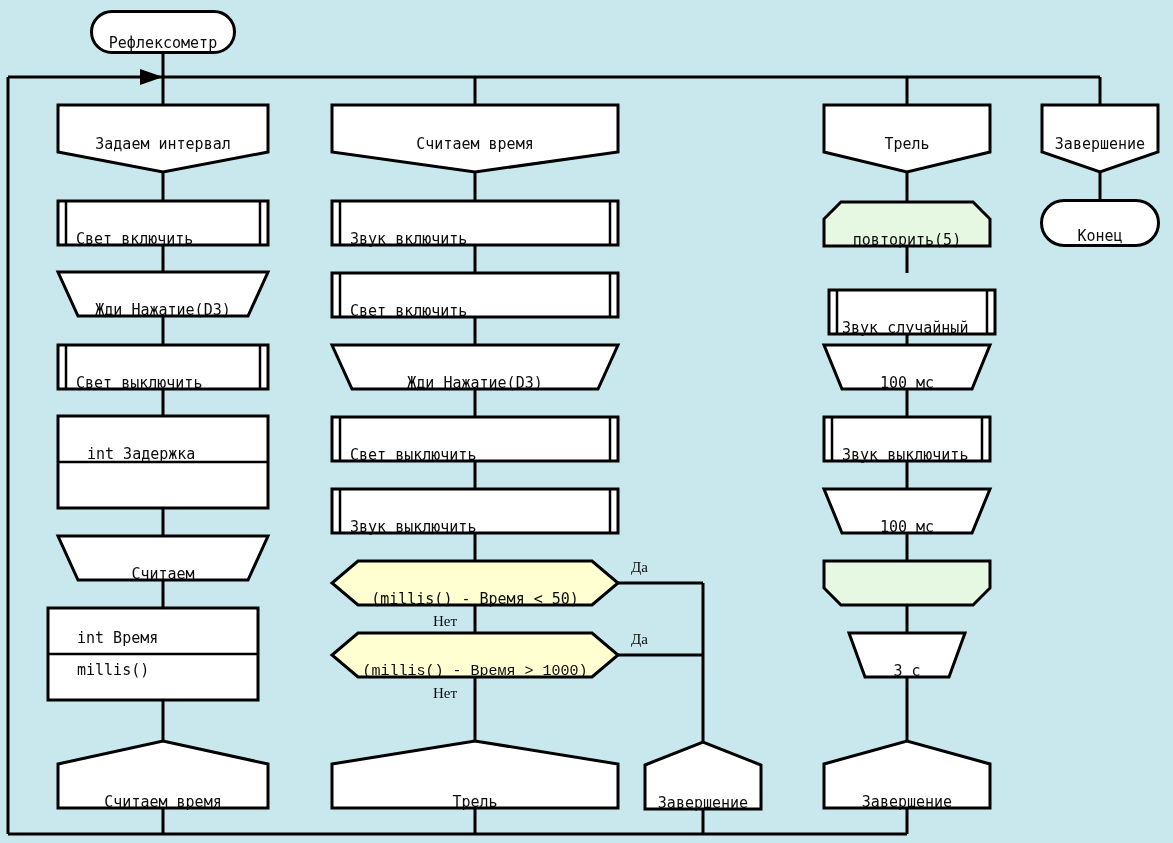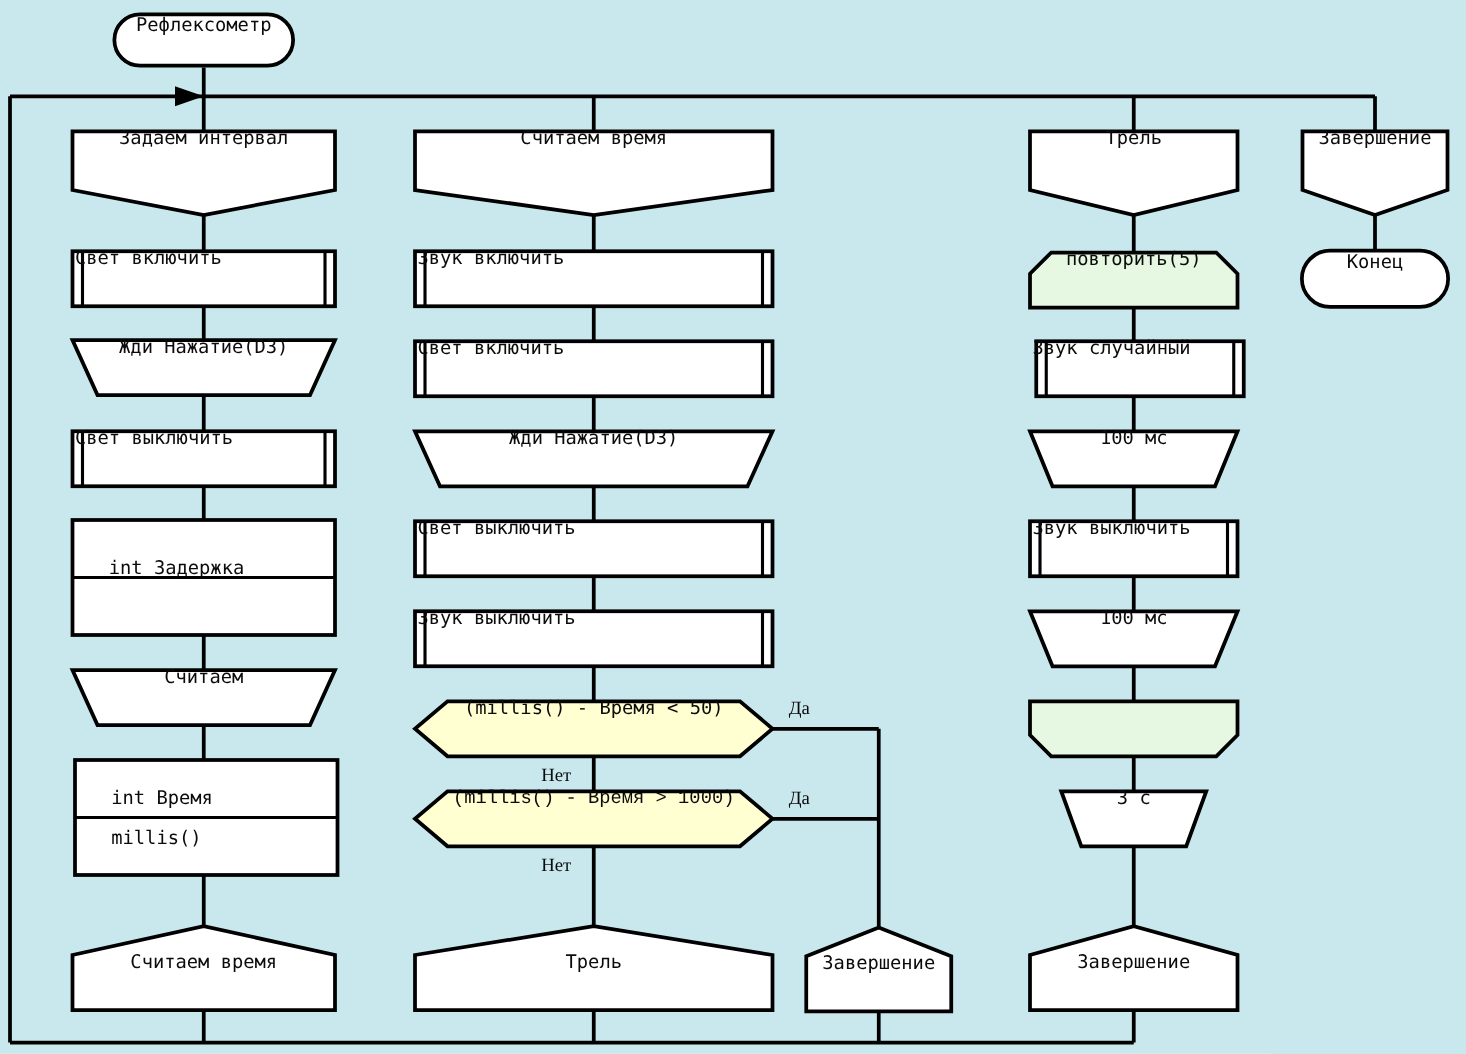--- a/index.html
+++ b/index.html
@@ -7,28 +7,28 @@
     --loop-fill:#e6f7e2; --stroke:#000000; --text:#0b0b0b;
   }
   html,body{margin:0;padding:0;background:#e8e8e8;}
   .canvas{
     position:relative;width:1173px;height:843px;background:var(--background);
     font-family:"DejaVu Sans Mono",monospace;overflow:hidden;
   }
   .wires{position:absolute;left:0;top:0;z-index:0;}
   .wire{stroke:var(--stroke);stroke-width:3;}
   .arrow{fill:var(--stroke);}
-  .node{position:absolute;display:flex;align-items:flex-start;justify-content:center;z-index:1;box-sizing:border-box;}
+  .node{position:absolute;display:flex;align-items:flex-end;justify-content:center;z-index:1;box-sizing:border-box;}
   .node>svg{position:absolute;left:0;top:0;width:100%;height:100%;overflow:visible;}
   .shape{fill:var(--node-fill);stroke:var(--stroke);stroke-width:3;stroke-linejoin:miter;}
   .shape.yellow{fill:var(--decision-fill);}
   .shape.green{fill:var(--loop-fill);}
   .innerline{stroke:var(--stroke);stroke-width:2.5;}
   .lbl{position:relative;z-index:2;font-size:15px;color:var(--text);white-space:pre;line-height:1;}
-  .align-left{justify-content:flex-start;padding-left:4px;}
+  .align-left{justify-content:flex-start;padding-left:20px;}
   .banner-h{padding-bottom:22px;}
   .banner-f{padding-top:24px;}
   .pill{background:var(--node-fill);border:3px solid var(--stroke);border-radius:24px;}
   .var-box{flex-direction:column;align-items:stretch;justify-content:flex-start;padding:16px;}
   .var-row{height:48px;display:flex;align-items:center;padding-left:15px;box-sizing:border-box;}
   .branch-lbl{position:absolute;z-index:2;font-size:15px;color:var(--text);white-space:pre;font-family:Liberation Serif, serif;}
 </style>
 </head>
 <body>
 
@@ -129,21 +129,21 @@
       </div>
   </div>
 
   <div class="node" style="left:56px;top:534px;width:214px;height:48px;">
     <svg viewBox="0 0 214 48">
         <polygon class="shape" points="2,2 212,2 192,46 22,46"></polygon>
       </svg>
     <span class="lbl">Считаем</span>
   </div>
 
-  <div class="node var-box" style="left:58px;top:606px;width:214px;height:96px;">
+  <div class="node var-box" style="left:46px;top:606px;width:214px;height:96px;">
     <svg viewBox="0 0 214 96">
         <rect class="shape" x="2" y="2" width="210" height="92"></rect>
         <line class="innerline" x1="2" y1="48" x2="212" y2="48"></line>
       </svg>
     <div class="var-row">
         <span class="lbl">int Время</span>
       </div>
     <div class="var-row">
         <span class="lbl">millis()</span>
       </div>
@@ -246,21 +246,21 @@
     <span class="lbl">Трель</span>
   </div>
 
   <div class="node" style="left:822px;top:200px;width:170px;height:48px;">
     <svg viewBox="0 0 170 48">
         <polygon class="shape green" points="19,2 151,2 168,19 168,46 2,46 2,19"></polygon>
       </svg>
     <span class="lbl">повторить(5)</span>
   </div>
 
-  <div class="node align-left" style="left:822px;top:271px;width:180px;height:48px;">
+  <div class="node align-left" style="left:822px;top:288px;width:180px;height:48px;">
     <svg viewBox="0 0 170 48">
         <rect class="shape" x="2" y="2" width="166" height="44"></rect>
         <line class="innerline" x1="10" y1="2" x2="10" y2="46"></line>
         <line class="innerline" x1="160" y1="2" x2="160" y2="46"></line>
       </svg>
     <span class="lbl">Звук случайный</span>
   </div>
 
   <div class="node" style="left:822px;top:343px;width:170px;height:48px;">
     <svg viewBox="0 0 170 48">

